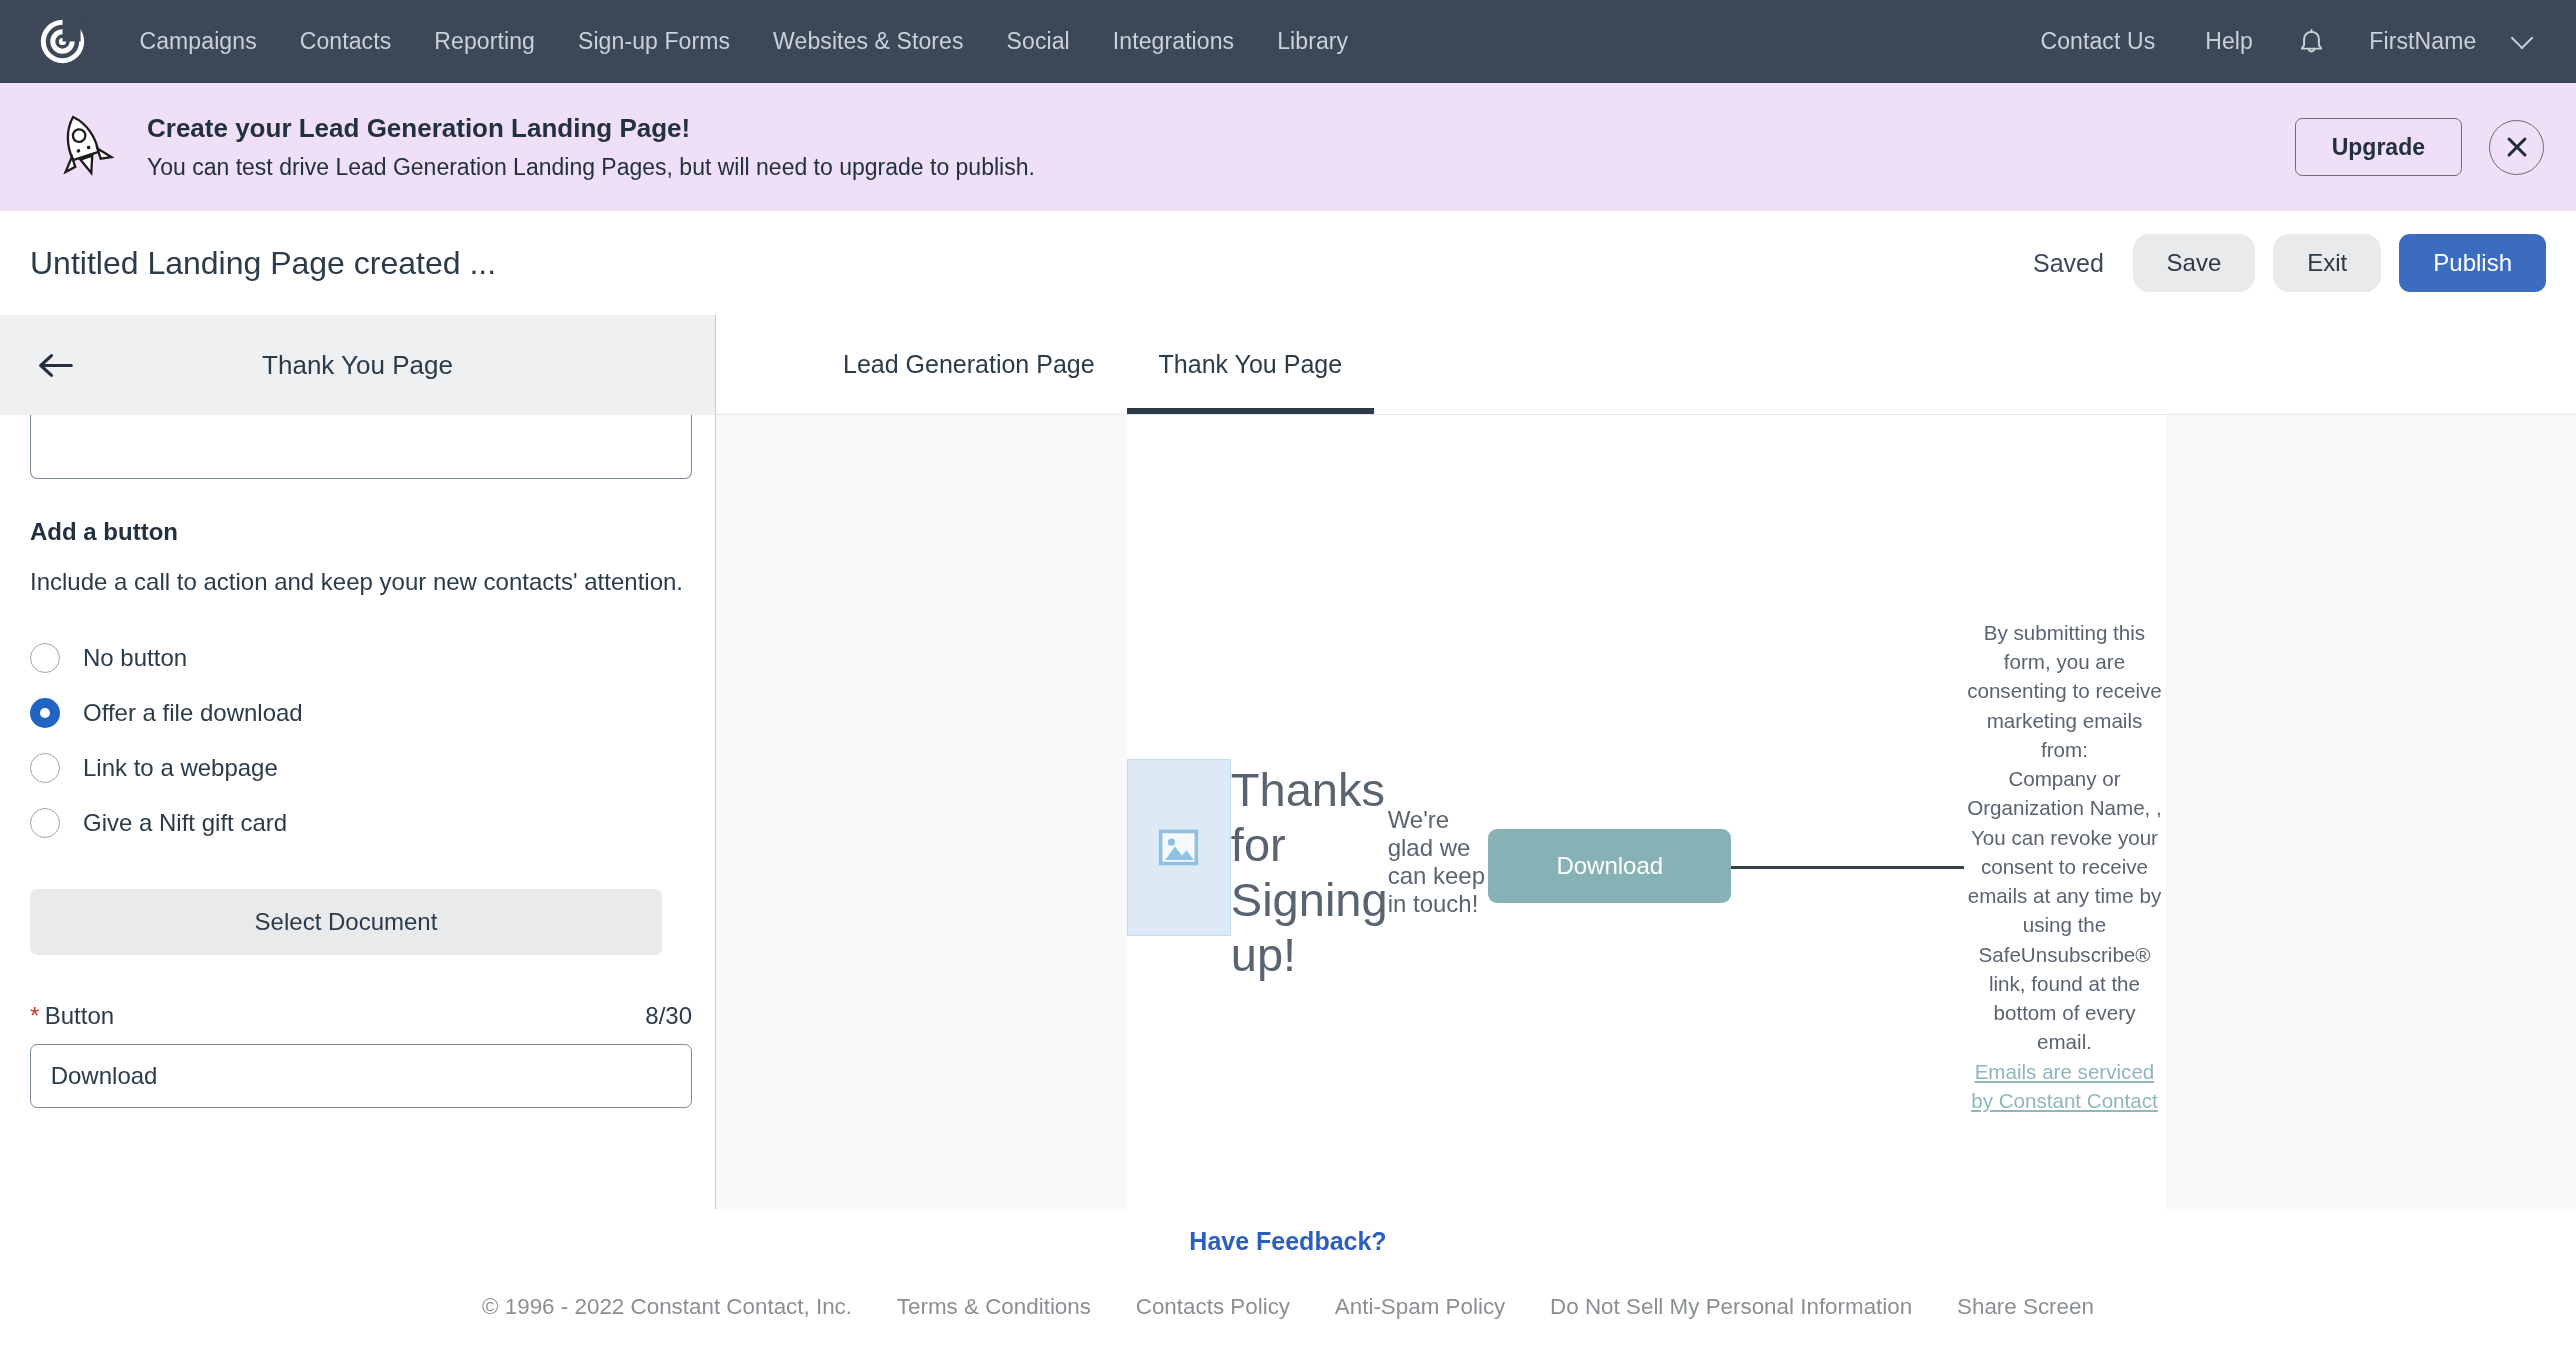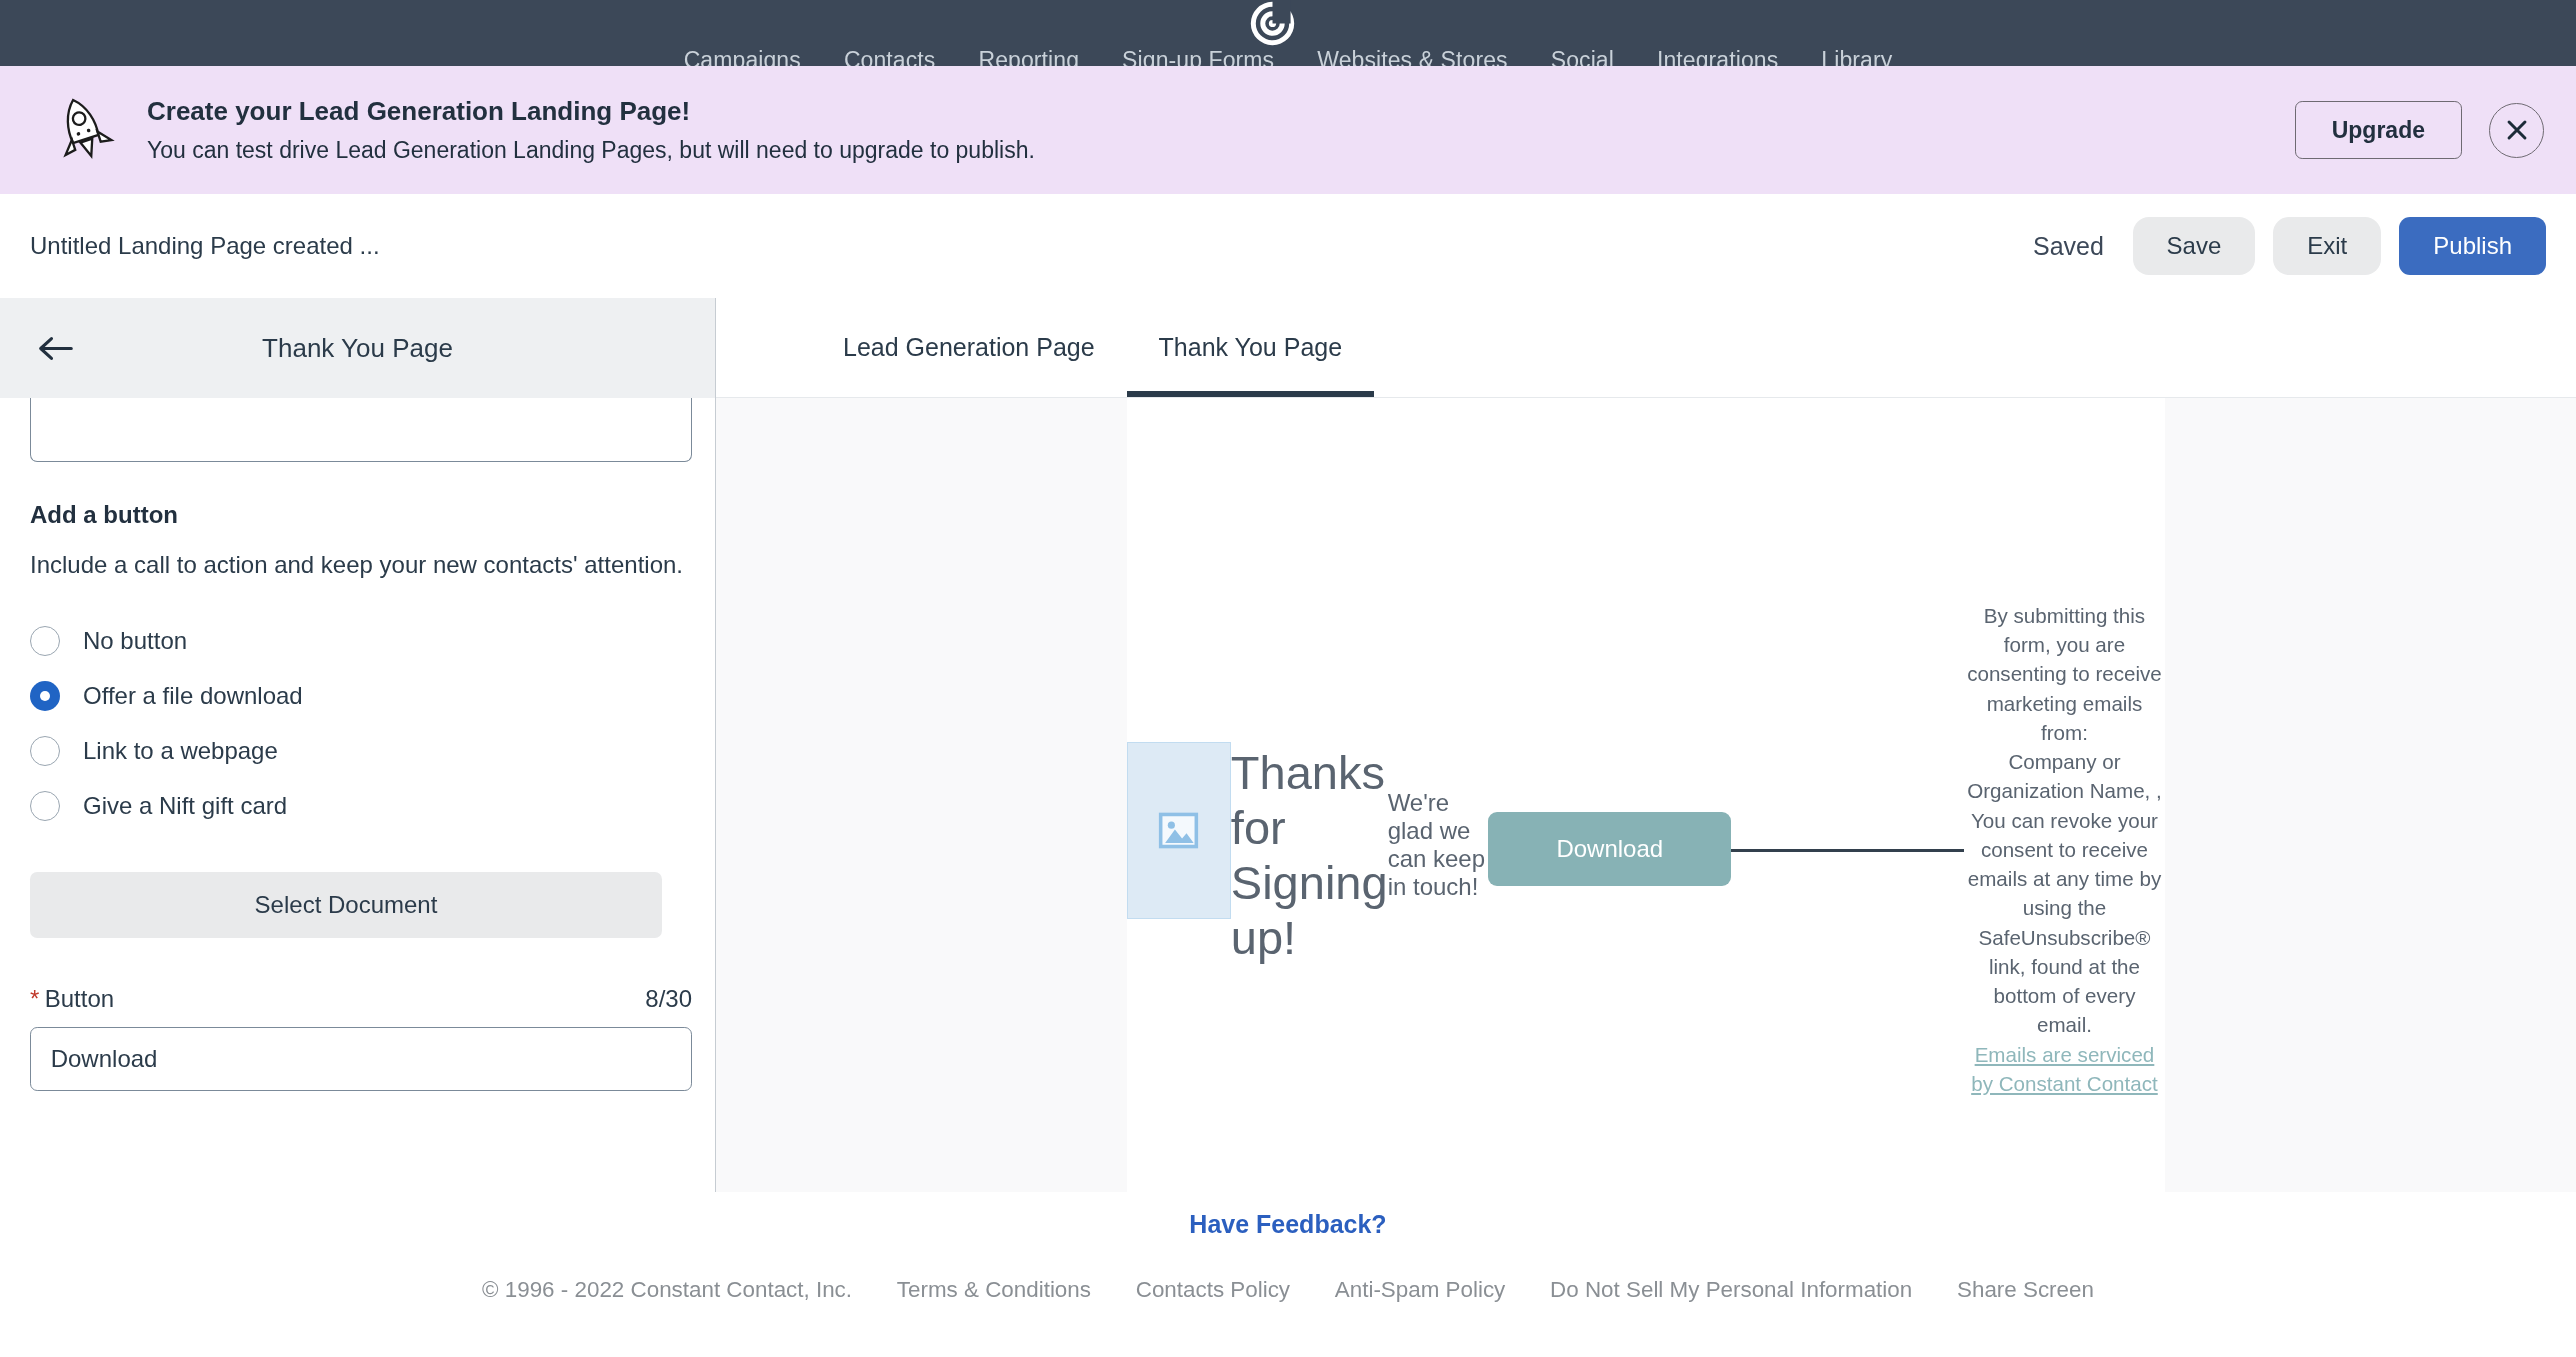--- a/index.html
+++ b/index.html
@@ -5,27 +5,26 @@
   * { box-sizing: border-box; margin: 0; padding: 0; }
   html, body {
     width: 2576px; height: 1358px;
     font-family: "Liberation Sans", sans-serif;
     background: #ffffff;
     overflow: hidden;
   }
 
   
   .topnav {
-    height: 66px;
+    height: 83px;
     background: #3c4858;
     display: flex;
     align-items: center;
-    padding: 0 30px;
+    padding: 0 39px;
     position: relative;
-    flex-direction: column;
   }
   .logo {
     width: 47px; height: 47px;
     flex: 0 0 47px;
     margin-right: 32px;
     position: relative;
   }
   .logo svg { display:block; }
   .nav-items { display: flex; align-items: center; gap: 0px; }
   .nav-item {
@@ -93,21 +92,21 @@
 
   
   .titlebar {
     height: 104px;
     display: flex;
     align-items: center;
     padding: 0 30px 0 30px;
     background: #fff;
   }
   .page-title {
-    font-size: 24px;
+    font-size: 32px;
     color: #2b3b4a;
     font-weight: normal;
   }
   .titlebar-right {
     margin-left: auto;
     display: flex;
     align-items: center;
     gap: 18px;
   }
   .saved-text { font-size: 25px; color: #3c4858; margin-right: 10.7px; }

